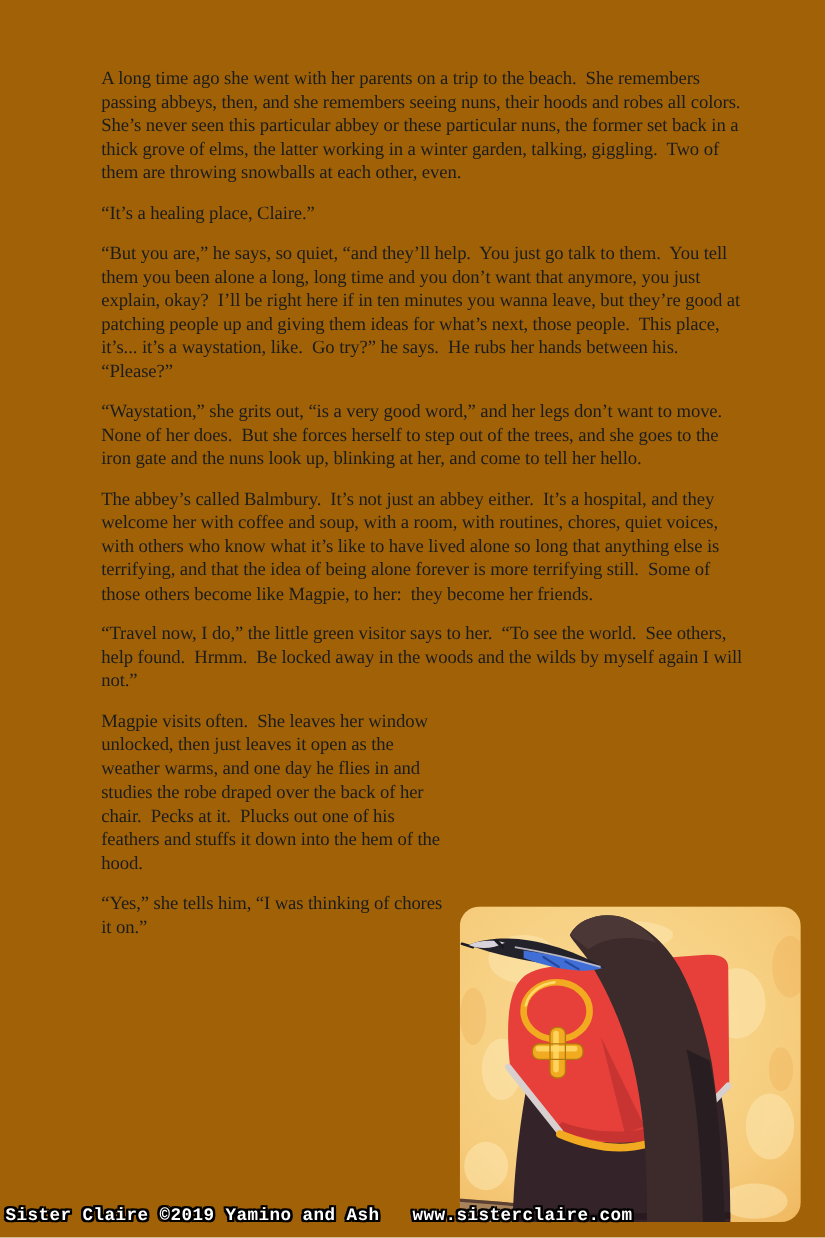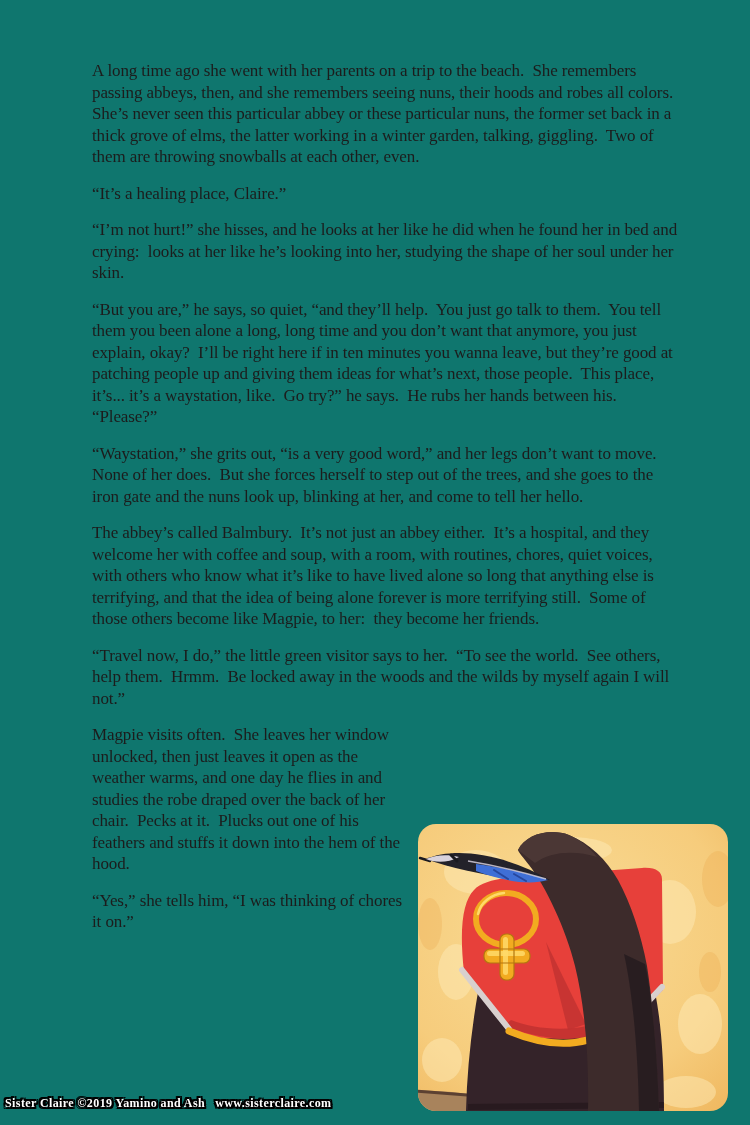--- a/index.html
+++ b/index.html
@@ -1,20 +1,20 @@
 <!DOCTYPE html>
 <html><head>
 <meta charset="utf-8">
 <style>
   html, body { margin: 0; padding: 0; background: #ffffff; }
   .page {
     position: relative;
     width: 750px;
     height: 1125px;
-    background: #0f766e;
+    background: #a16207;
     overflow: hidden;
     font-family: "Liberation Serif", "DejaVu Serif", serif;
   }
   .text-col {
     position: absolute;
     left: 92px;
     top: 60px;
     width: 590px;
     color: #1c1c1c;
     font-size: 17px;
@@ -32,46 +32,45 @@
     left: 418px;
     top: 824px;
     width: 310px;
     height: 287px;
   }
   .illustration svg { display: block; width: 310px; height: 287px; }
   .footer-credit {
     position: absolute;
     left: 5px;
     top: 1096px;
-    font-family: Liberation Serif, serif;
+    font-family: Liberation Mono, monospace;
     font-weight: bold;
-    font-size: 12px;
+    font-size: 16px;
     letter-spacing: 0.4px;
     color: #ffffff;
     white-space: pre;
     text-shadow:
       -2px -2px 0 #000, 2px -2px 0 #000, -2px 2px 0 #000, 2px 2px 0 #000,
       -2px 0 0 #000, 2px 0 0 #000, 0 -2px 0 #000, 0 2px 0 #000,
       -1px -2px 0 #000, 1px 2px 0 #000, 2px 1px 0 #000, -2px -1px 0 #000;
     text-align: center;
   }
 </style>
 </head>
 <body>
 
 <div class="page">
 
   <div class="text-col">
     <p>A long time ago she went with her parents on a trip to the beach.  She remembers passing abbeys, then, and she remembers seeing nuns, their hoods and robes all colors.  She’s never seen this particular abbey or these particular nuns, the former set back in a thick grove of elms, the latter working in a winter garden, talking, giggling.  Two of them are throwing snowballs at each other, even.</p>
     <p>“It’s a healing place, Claire.”</p>
-    <p>“I’m not hurt!” she hisses, and he looks at her like he did when he found her in bed and crying:  looks at her like he’s looking into her, studying the shape of her soul under her skin.</p>
     <p>“But you are,” he says, so quiet, “and they’ll help.  You just go talk to them.  You tell them you been alone a long, long time and you don’t want that anymore, you just explain, okay?  I’ll be right here if in ten minutes you wanna leave, but they’re good at patching people up and giving them ideas for what’s next, those people.  This place, it’s... it’s a waystation, like.  Go try?” he says.  He rubs her hands between his.  “Please?”</p>
     <p>“Waystation,” she grits out, “is a very good word,” and her legs don’t want to move.  None of her does.  But she forces herself to step out of the trees, and she goes to the iron gate and the nuns look up, blinking at her, and come to tell her hello.</p>
     <p>The abbey’s called Balmbury.  It’s not just an abbey either.  It’s a hospital, and they welcome her with coffee and soup, with a room, with routines, chores, quiet voices, with others who know what it’s like to have lived alone so long that anything else is terrifying, and that the idea of being alone forever is more terrifying still.  Some of those others become like Magpie, to her:  they become her friends.</p>
-    <p>“Travel now, I do,” the little green visitor says to her.  “To see the world.  See others, help them.  Hrmm.  Be locked away in the woods and the wilds by myself again I will not.”</p>
+    <p>“Travel now, I do,” the little green visitor says to her.  “To see the world.  See others, help found.  Hrmm.  Be locked away in the woods and the wilds by myself again I will not.”</p>
     <p class="narrow">Magpie visits often.  She leaves her window unlocked, then just leaves it open as the weather warms, and one day he flies in and studies the robe draped over the back of her chair.  Pecks at it.  Plucks out one of his feathers and stuffs it down into the hem of the hood.</p>
     <p class="narrow">“Yes,” she tells him, “I was thinking of chores it on.”</p>
   </div>
 
   <div class="illustration" role="img" aria-label="A dark hooded robe draped over the back of a chair, wearing a red capelet with white and gold trim, a gold ring necklace with a cross pendant, and a black, white and blue magpie feather tucked into the hem of the hood, on a mottled warm yellow background">
     <svg viewBox="0 0 310 287" xmlns="http://www.w3.org/2000/svg">
       <defs>
         <radialGradient id="bgGrad" cx="45%" cy="38%" r="85%">
           <stop offset="0%" stop-color="#f9dc96"></stop>
           <stop offset="65%" stop-color="#f6cc7c"></stop>

